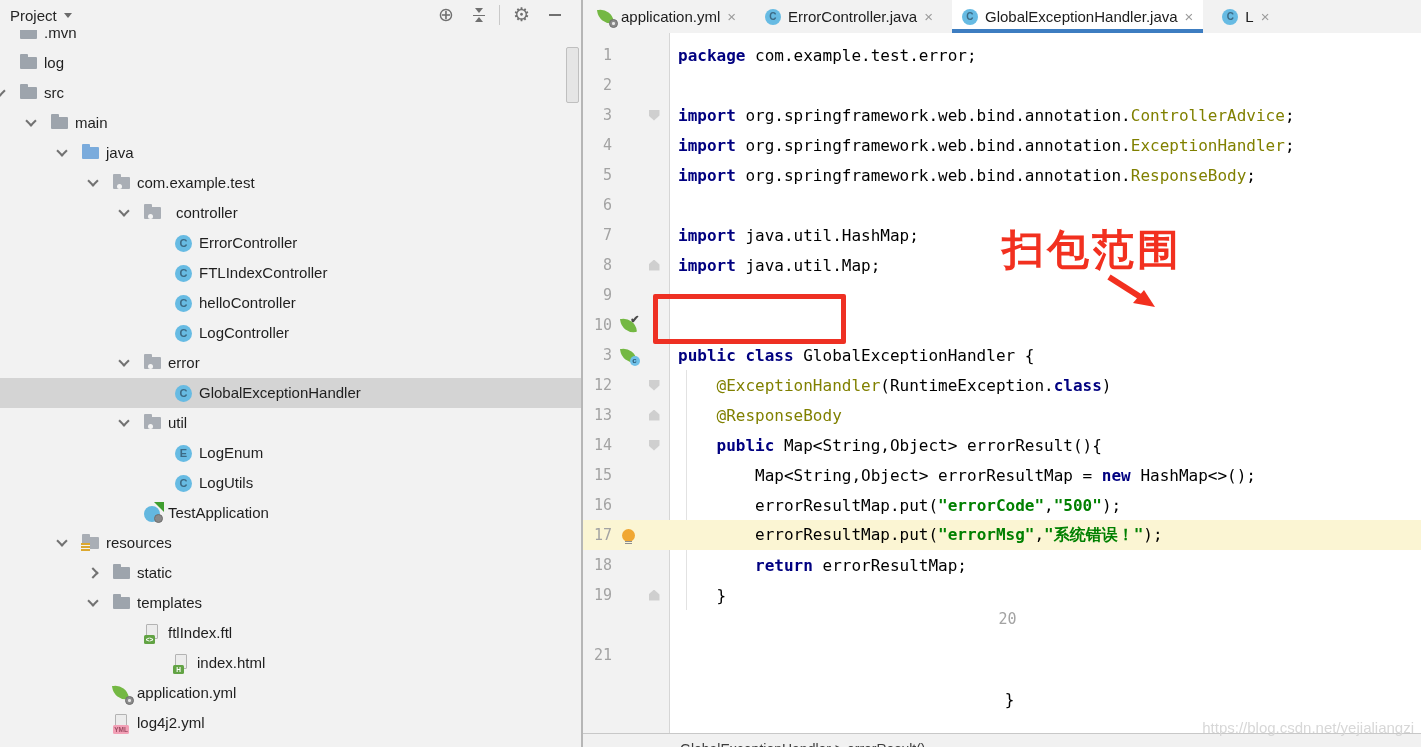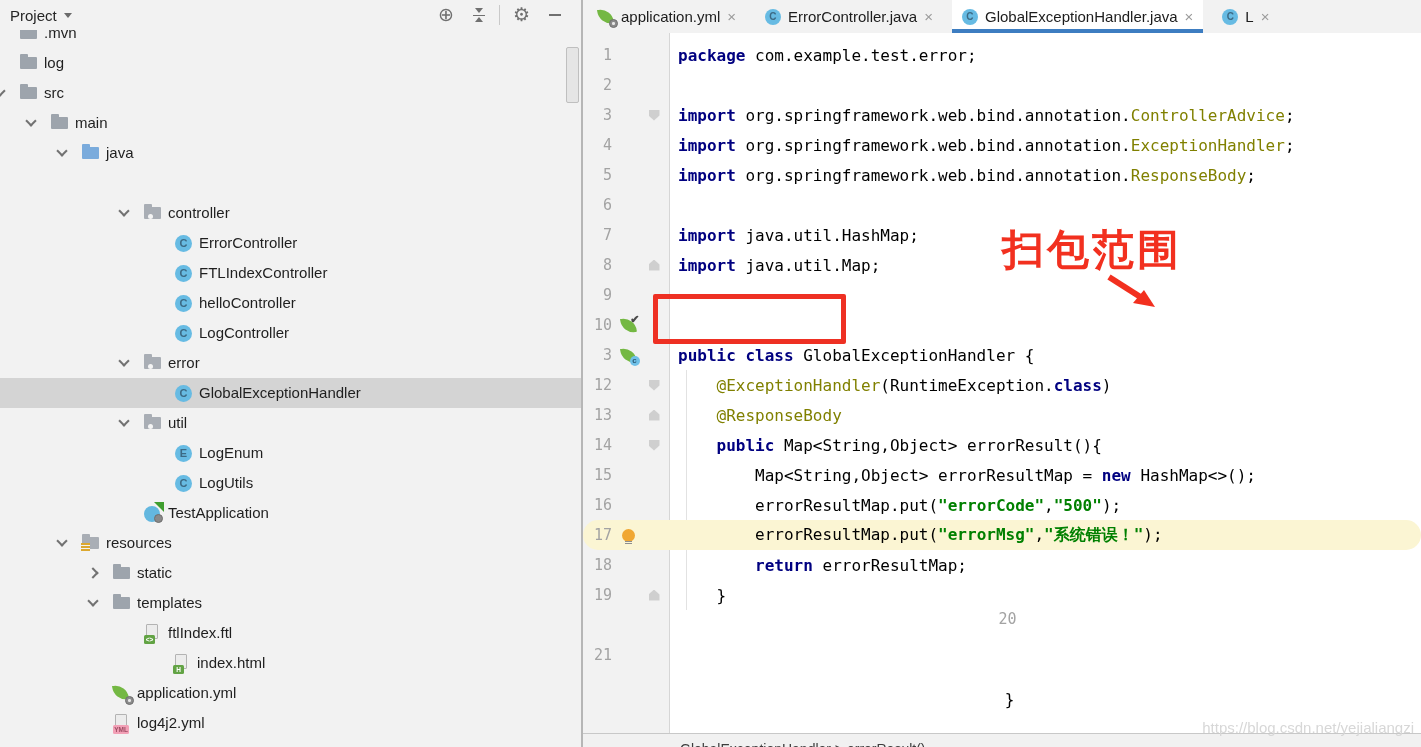--- a/index.html
+++ b/index.html
@@ -160,29 +160,39 @@
           <span class="t-label" style="left: 75px;">main</span>
         </div>
         <div class="tree-row" style="top: 138px;">
           <span class="chev down" style="left: 58px;"></span>
           <span class="ti ti-folder-java" style="left: 82px;">
             <span class="fold-tab"></span>
             <span class="fold-base"></span>
           </span>
           <span class="t-label" style="left: 106px;">java</span>
         </div>
+        <div class="tree-row" style="top: 168px;">
+          <span class="chev down" style="left: 89px;"></span>
+          <span class="ti ti-package" style="left: 113px;">
+            <span class="fold-tab"></span>
+            <span class="fold-base">
+              <span class="pkg-dot"></span>
+            </span>
+          </span>
+          <span class="t-label" style="left: 137px;">com.example.test</span>
+        </div>
         <div class="tree-row" style="top: 198px;">
           <span class="chev down" style="left: 120px;"></span>
           <span class="ti ti-package" style="left: 144px;">
             <span class="fold-tab"></span>
             <span class="fold-base">
               <span class="pkg-dot"></span>
             </span>
           </span>
-          <span class="t-label" style="left: 168px;">controller</span>
+          <span class="t-label" style="left: 176px;">controller</span>
         </div>
         <div class="tree-row" style="top: 228px;">
           <span class="ti ti-class" style="left: 175px;">
             <span class="ti-circle">C</span>
           </span>
           <span class="t-label" style="left: 199px;">ErrorController</span>
         </div>
         <div class="tree-row" style="top: 258px;">
           <span class="ti ti-class" style="left: 175px;">
             <span class="ti-circle">C</span>
@@ -465,21 +475,21 @@
           <span class="ln-icon"></span>
           <span class="ln-fold"></span>
           <span class="ln-code"><span class="tok-pl">        Map&lt;String,Object&gt; errorResultMap = </span><span class="tok-kw">new</span><span class="tok-pl"> HashMap&lt;&gt;();</span></span>
         </div>
         <div class="code-row" style="top: 450px;">
           <span class="ln-num">16</span>
           <span class="ln-icon"></span>
           <span class="ln-fold"></span>
           <span class="ln-code"><span class="tok-pl">        errorResultMap.put(</span><span class="tok-str">"errorCode"</span><span class="tok-pl">,</span><span class="tok-str">"500"</span><span class="tok-pl">);</span></span>
         </div>
-        <div class="code-row hl" style="top: 480px; border-radius: 15px;">
+        <div class="code-row hl" style="top: 480px;">
           <span class="ln-num">17</span>
           <span class="ln-icon">
             <span class="bulb"></span>
           </span>
           <span class="ln-fold"></span>
           <span class="ln-code"><span class="tok-pl">        errorResultMap.put(</span><span class="tok-str">"errorMsg"</span><span class="tok-pl">,</span><span class="tok-str">"系统错误！"</span><span class="tok-pl">);</span></span>
         </div>
         <div class="code-row" style="top: 510px;">
           <span class="ln-num">18</span>
           <span class="ln-icon"></span>

